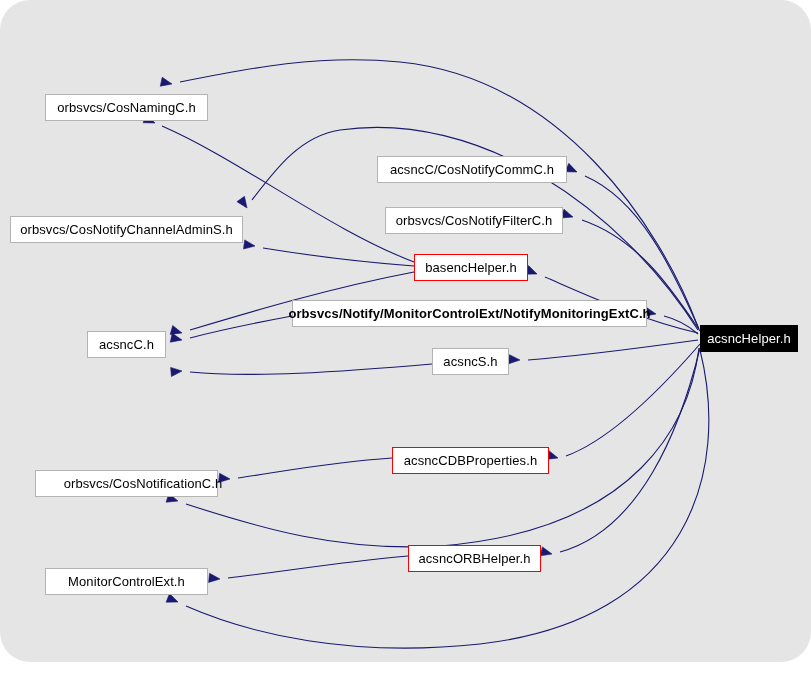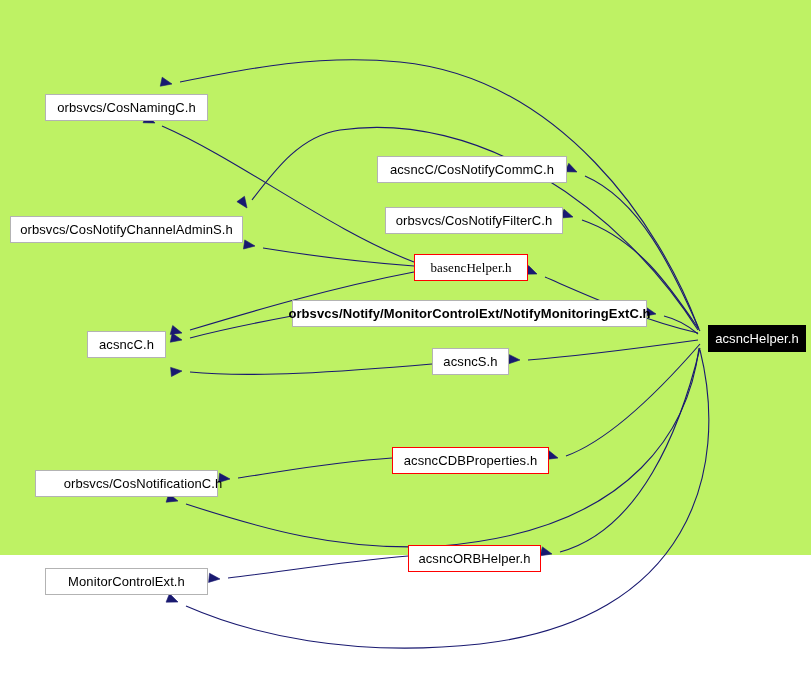--- a/index.html
+++ b/index.html
@@ -9,22 +9,23 @@
   }
   body {
     width: 811px;
     height: 687px;
     font-family: "Liberation Sans", sans-serif;
     overflow: hidden;
   }
   #graph-root {
     position: relative;
     width: 811px;
-    height: 555px;
-    background: #bef264;
+    height: 662px;
+    background: #e5e5e5;
+    border-radius: 30px;
   }
   #graph-svg {
     position: absolute;
     left: 0;
     top: 0;
     width: 811px;
     height: 687px;
   }
   .edge-path {
     fill: none;
@@ -111,33 +112,33 @@
       </div>
       <div class="node-box node-normal" style="left: 377px; top: 156px; width: 190px; height: 27px;">
         <span>acsncC/CosNotifyCommC.h</span>
       </div>
       <div class="node-box node-normal" style="left: 385px; top: 207px; width: 178px; height: 27px;">
         <span>orbsvcs/CosNotifyFilterC.h</span>
       </div>
       <div class="node-box node-normal" style="left: 10px; top: 216px; width: 233px; height: 27px;">
         <span>orbsvcs/CosNotifyChannelAdminS.h</span>
       </div>
-      <div class="node-box node-red" style="left: 414px; top: 254px; width: 114px; height: 27px; font-family: Liberation Serif, serif;">
+      <div class="node-box node-red" style="left: 414px; top: 254px; width: 114px; height: 27px;">
         <span>basencHelper.h</span>
       </div>
       <div class="node-box node-normal" style="left: 292px; top: 300px; width: 355px; height: 27px; font-weight: bold;">
         <span>orbsvcs/Notify/MonitorControlExt/NotifyMonitoringExtC.h</span>
       </div>
       <div class="node-box node-normal" style="left: 87px; top: 331px; width: 79px; height: 27px;">
         <span>acsncC.h</span>
       </div>
       <div class="node-box node-normal" style="left: 432px; top: 348px; width: 77px; height: 27px; justify-content: center;">
         <span>acsncS.h</span>
       </div>
-      <div class="node-box node-current" style="left: 700px; top: 325px; width: 98px; height: 27px; margin-left: 8px;">
+      <div class="node-box node-current" style="left: 700px; top: 325px; width: 98px; height: 27px;">
         <span>acsncHelper.h</span>
       </div>
       <div class="node-box node-red" style="left: 392px; top: 447px; width: 157px; height: 27px; justify-content: center;">
         <span>acsncCDBProperties.h</span>
       </div>
       <div class="node-box node-normal" style="left: 35px; top: 470px; width: 183px; height: 27px; padding-left: 33px;">
         <span>orbsvcs/CosNotificationC.h</span>
       </div>
       <div class="node-box node-red" style="left: 408px; top: 545px; width: 133px; height: 27px;">
         <span>acsncORBHelper.h</span>

